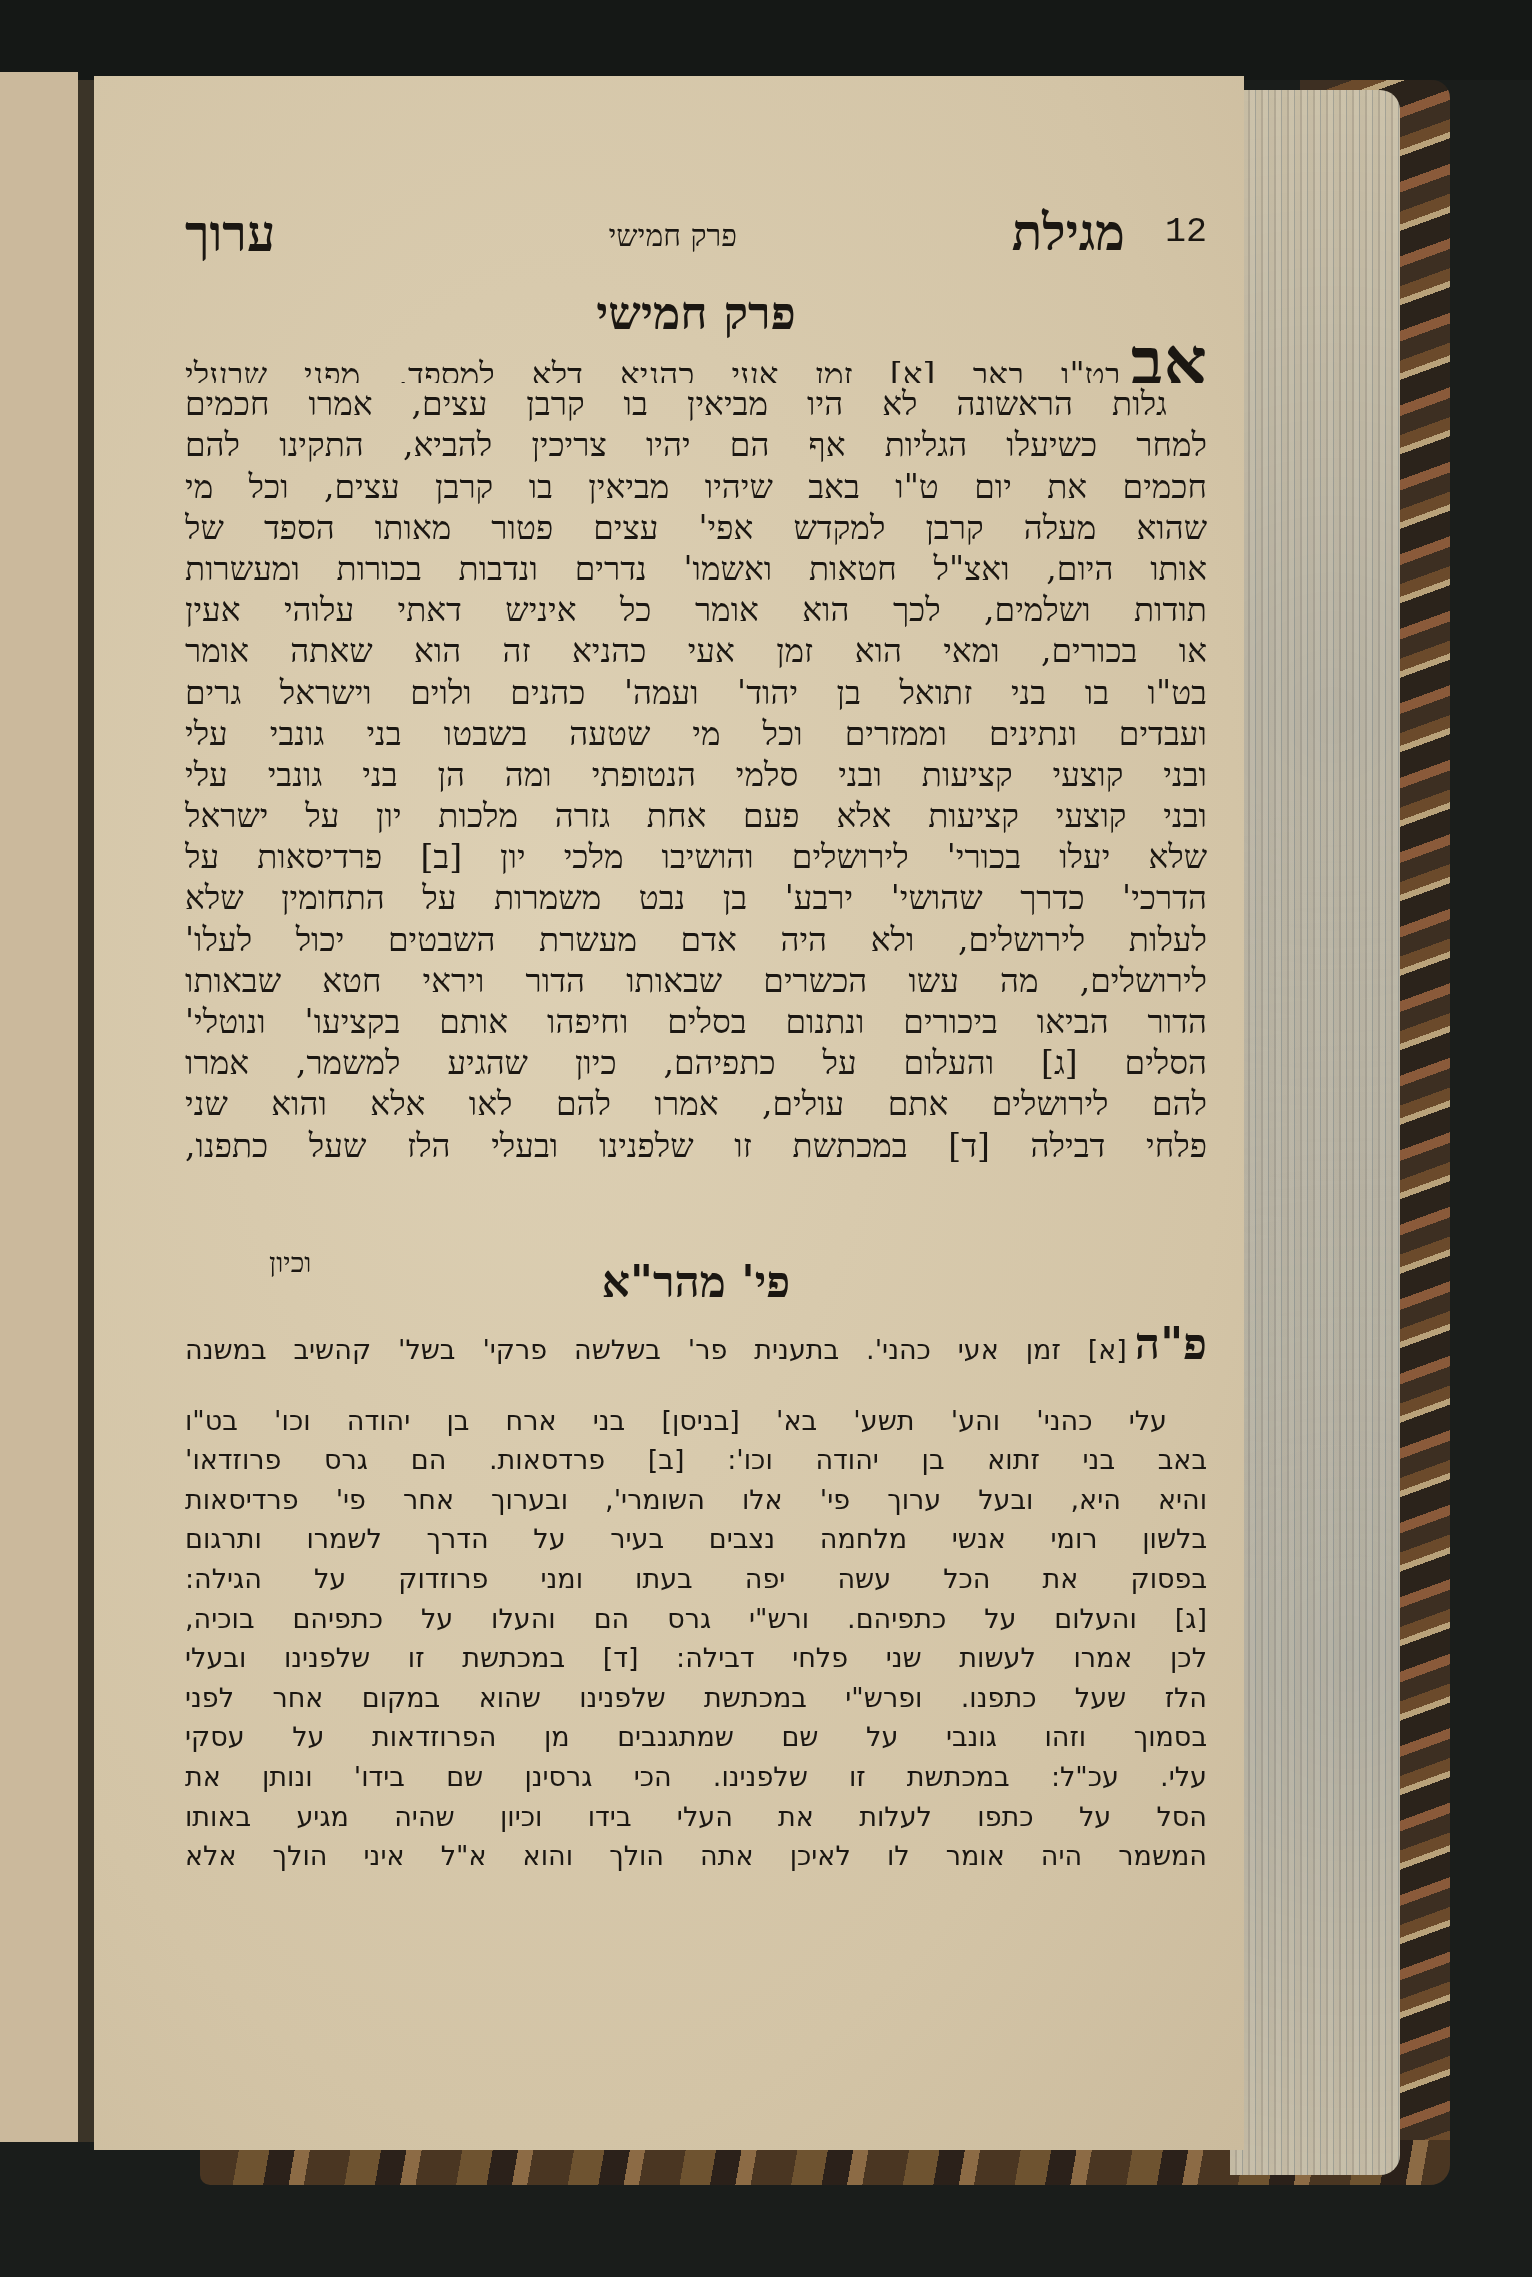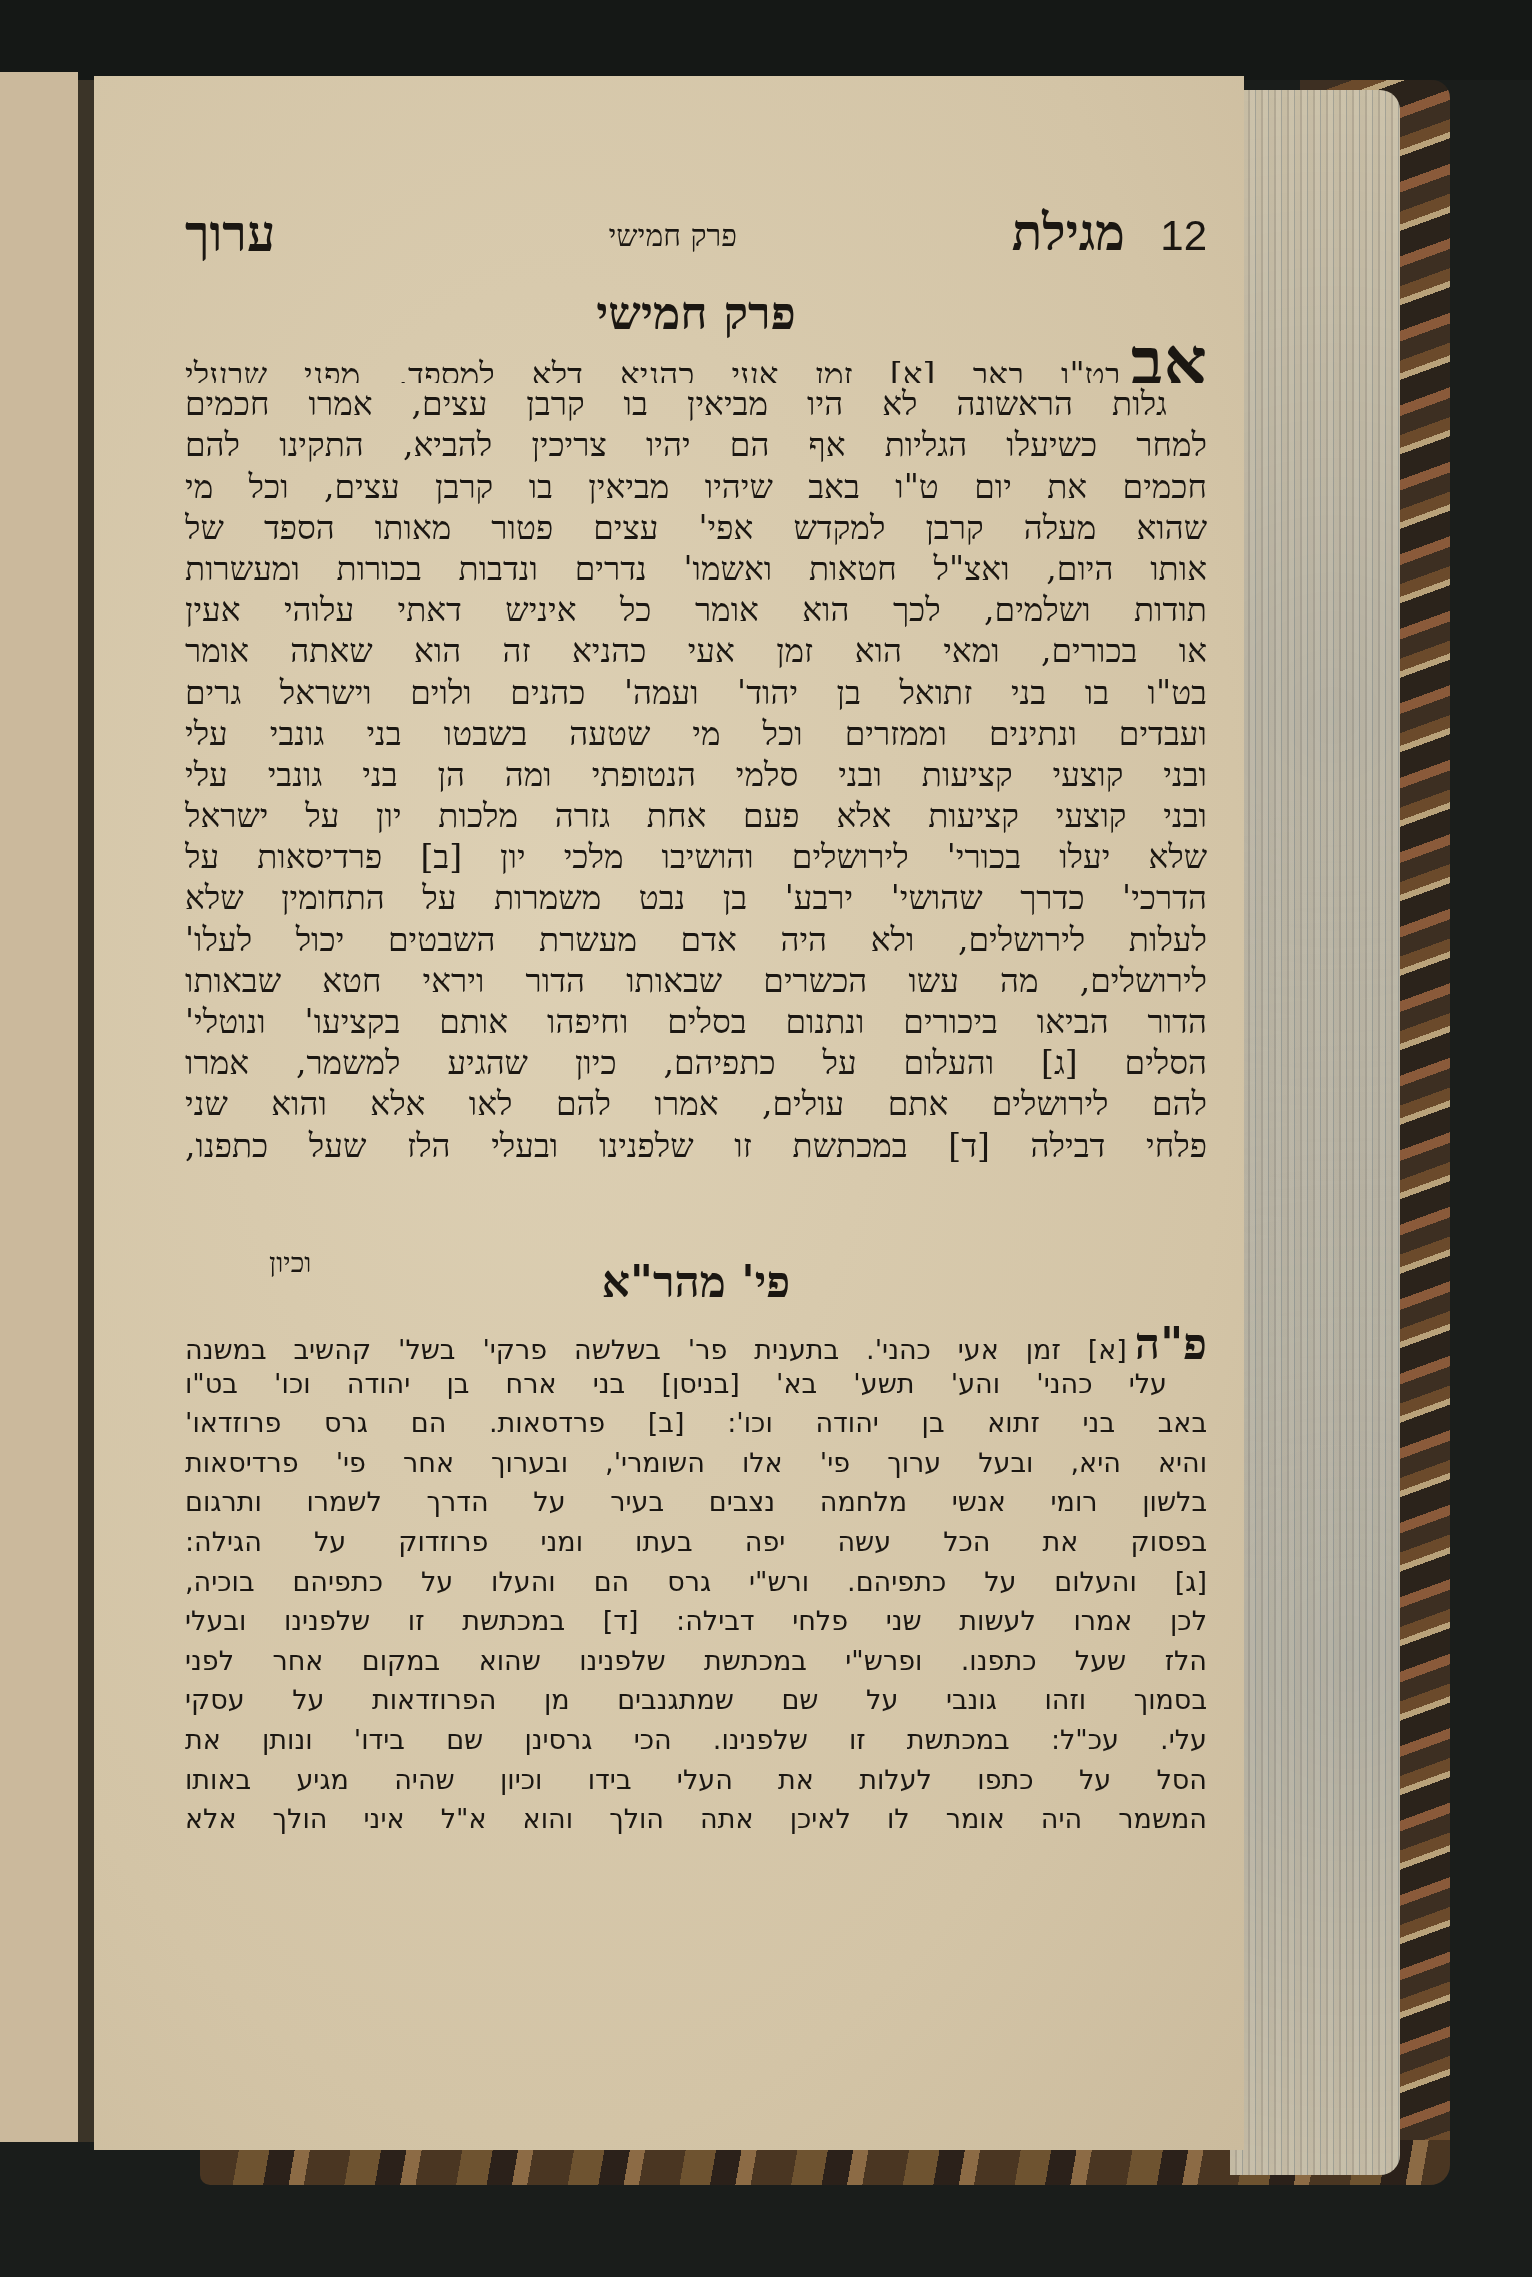--- a/index.html
+++ b/index.html
@@ -12,36 +12,36 @@
   .cover-bottom{position:absolute;left:200px;top:2140px;width:1250px;height:45px;border-radius:0 0 20px 10px;
     background:repeating-linear-gradient(100deg,#4a3622 0 40px,#6e5330 40px 70px,#2b211a 70px 95px,#8c6b45 95px 110px);}
   .page-edges{position:absolute;left:1230px;top:90px;width:170px;height:2085px;border-radius:0 20px 20px 0;
     background:repeating-linear-gradient(90deg,#cfc2a6 0 5px,#b9ad95 5px 7px,#d4c8ad 7px 12px,#a9a696 12px 13px);}
   .page-edges:after{content:"";position:absolute;inset:0;border-radius:0 20px 20px 0;
     background:radial-gradient(circle at 60% 30%,rgba(70,100,140,.18),transparent 60%),radial-gradient(circle at 70% 75%,rgba(70,100,140,.22),transparent 55%);}
   .page{position:absolute;left:94px;top:76px;width:1150px;height:2074px;background:#d6c8ac;
     background-image:radial-gradient(ellipse at 40% 40%,#ddd0b4 0%,#d3c4a6 70%,#cbbb9d 100%);}
   .textblock{position:absolute;left:91px;top:0;width:1022px;direction:rtl;color:#1b1712;}
   .header{position:absolute;top:128px;left:0;right:0;height:60px;}
-  .hdr-num{position:absolute;right:0;top:8px;font-family:Liberation Sans, sans-serif;font-size:42px;direction:ltr;margin-left:32px;}
+  .hdr-num{position:absolute;right:0;top:8px;font-family:Liberation Mono, monospace;font-size:35px;direction:ltr;margin-left:32px;}
   .hdr-megilla{position:absolute;right:82px;top:0;font-size:50px;font-weight:bold;font-family:Liberation Serif, serif;}
   .hdr-chapter{position:absolute;right:470px;top:14px;font-size:30px;}
   .hdr-taanit{position:absolute;left:0;top:0;font-size:50px;font-weight:bold;}
   .chapter-title{position:absolute;top:210px;left:0;right:0;text-align:center;font-size:46px;font-weight:bold;}
   .body-text{position:absolute;top:266px;left:0;right:0;}
   .line{height:41.2px;line-height:41.2px;font-size:33px;text-align:justify;text-align-last:justify;white-space:nowrap;overflow:hidden;}
   .line.first{font-size:33px;}
   .line .big{font-size:68px;font-weight:bold;margin-left:10px;margin-top:12px;}
   .line.indent{padding-right:40px;}
   .catchword{position:absolute;top:1170px;left:84px;font-size:28px;}
   .commentary-title{position:absolute;top:1180px;left:0;right:0;text-align:center;font-size:44px;font-weight:bold;}
   .commentary{position:absolute;top:1248px;left:0;right:0;}
   .cline{height:39.6px;line-height:39.6px;font-size:27px;text-align:justify;text-align-last:justify;white-space:nowrap;overflow:hidden;font-family:"DejaVu Sans",sans-serif;}
   .cline .big{font-size:44px;font-weight:bold;font-family:"DejaVu Serif",serif;margin-left:8px;}
-  .cline.indent{padding-right:40px;}
+  .cline.indent{padding-right:40px;margin-top:37px;}
   .cline.last{text-align:right;text-align-last:right;padding-right:0;}
   .cline.last span{margin-left:760px;}
 </style>
 </head>
 <body>
 
 <div class="bg-top"></div>
 <div class="left-page"></div>
 <div class="gutter"></div>
 <div class="cover"></div>

